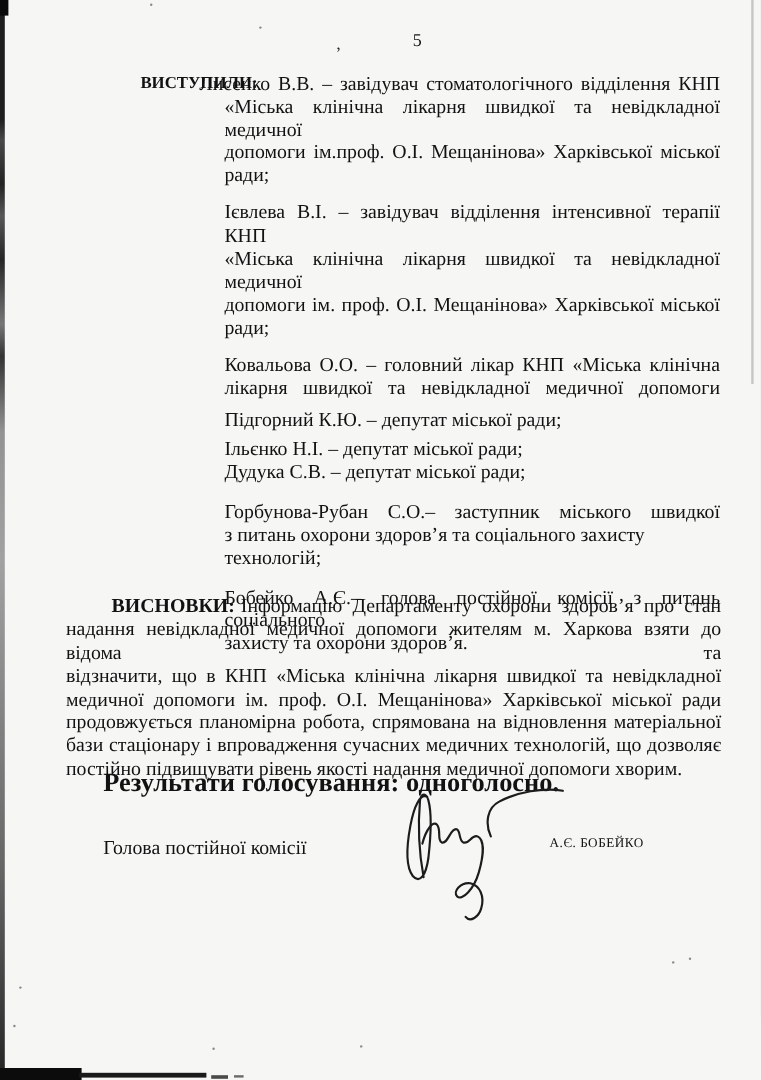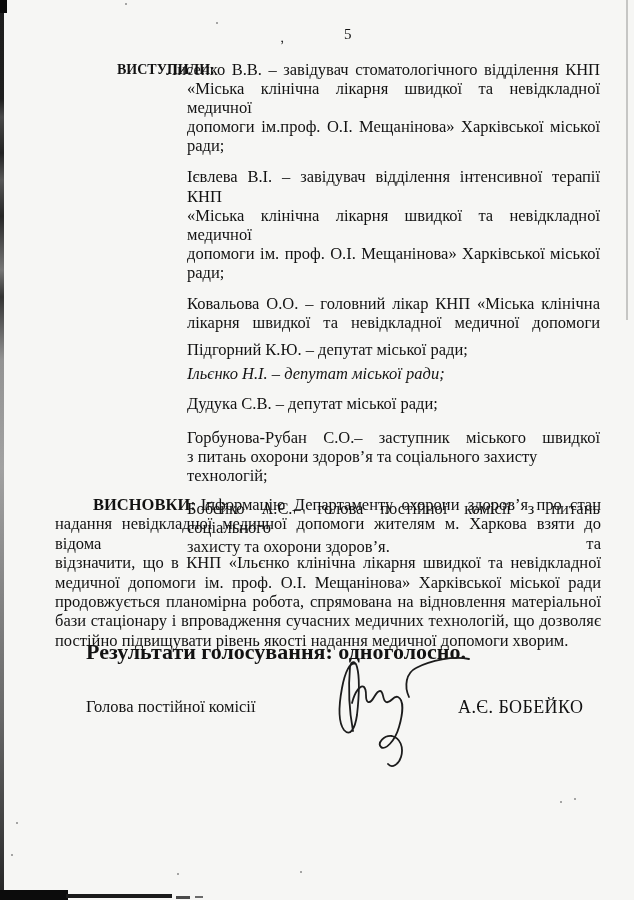--- a/index.html
+++ b/index.html
@@ -29,33 +29,33 @@
     position:absolute;left:280px;top:30px;font-size:14px;color:#222;
     transform:rotate(-8deg);
   }
   
   .page-number{position:absolute;left:344px;top:26px;font-size:15px;}
   .b{font-weight:700;}
   .spoke-label{position:absolute;left:117px;top:60px;font-size:14px;font-weight:700;line-height:19.1px;}
   .entries{position:absolute;left:187px;top:60px;width:413px;font-size:16.5px;line-height:19.1px;}
   .entry{margin:0;}
   .m12{margin-bottom:12px;} .m8{margin-bottom:8px;} .m10{margin-bottom:5px;}
-  .m11{margin-bottom:11px;font-style:italic;} .m14{margin-bottom:14px;}
+  .m11{} .m14{margin-bottom:14px;}
   .line{white-space:normal;}
   .j{text-align:justify;text-align-last:justify;}
   .pull{margin-left:-21px;}
   .concl{position:absolute;left:55px;top:495px;width:546px;font-size:16.5px;line-height:19.4px;}
   .indent{padding-left:38px;}
   .concl .b{margin-right:.3em;}
   .result{
     position:absolute;left:86px;top:639px;font-size:22px;
     font-weight:700;
   }
   .sig-title{position:absolute;left:86px;top:697px;font-size:16.5px;}
-  .sig-name{position:absolute;left:458px;top:697px;font-size:18px;letter-spacing:.4px;}
+  .sig-name{position:absolute;left:458px;top:697px;font-size:11px;letter-spacing:.4px;}
   .signature{position:absolute;left:330px;top:645px;}
   .signature path{fill:none;stroke:#1c1c1c;stroke-width:1.8;stroke-linecap:round;}
 </style>
 </head>
 <body>
 
 <div class="page">
 
   <div class="left-strip"></div>
   <div class="corner-mark"></div>
@@ -112,21 +112,21 @@
       <div class="line j">Бобейко А.Є.– голова постійної комісії з питань  соціального</div>
       <div class="line">захисту та охорони здоров’я.</div>
     </div>
   </div>
 
   <div class="concl">
     <div class="line j indent">
       <span class="b">ВИСНОВКИ:</span><span>Інформацію  Департаменту  охорони  здоров’я   про  стан</span>
     </div>
     <div class="line j">надання невідкладної медичної допомоги жителям м. Харкова взяти до відома та</div>
-    <div class="line j">відзначити,  що  в  КНП  «Ільєнко  клінічна  лікарня  швидкої  та  невідкладної</div>
+    <div class="line j">відзначити,  що  в  КНП  «Міська  клінічна  лікарня  швидкої  та  невідкладної</div>
     <div class="line j">медичної  допомоги  ім.  проф. О.І.  Мещанінова»  Харківської  міської  ради</div>
     <div class="line j">продовжується  планомірна  робота, спрямована на відновлення матеріальної</div>
     <div class="line j">бази  стаціонару і впровадження сучасних  медичних технологій, що дозволяє</div>
     <div class="line">постійно підвищувати рівень  якості надання  медичної допомоги хворим.</div>
   </div>
 
   <div class="result">Результати голосування: одноголосно.</div>
 
   <div class="sig-title">Голова постійної комісії</div>
   <div class="sig-name">А.Є. БОБЕЙКО</div>

